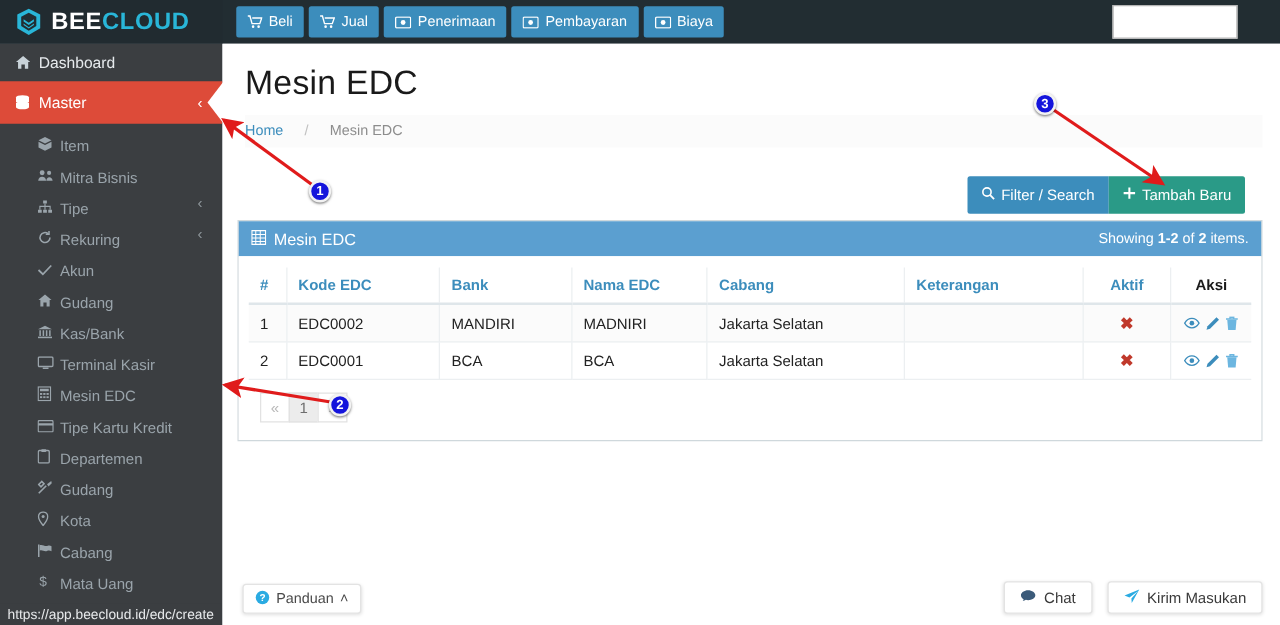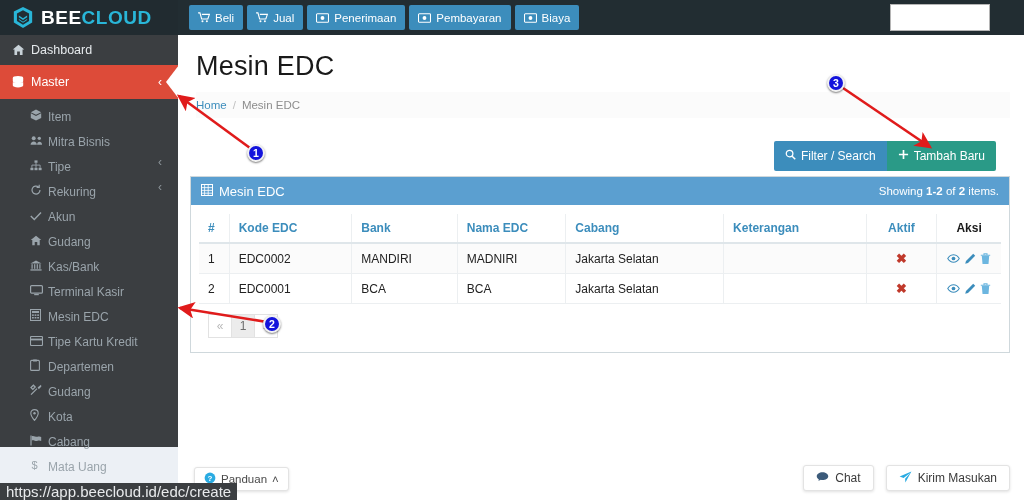--- a/index.html
+++ b/index.html
@@ -36,21 +36,21 @@
     cursor: pointer; white-space: nowrap;
   }
   .nav-btn svg { display: block; }
   .nav-right-box {
     position: absolute; right: 34px; top: 4px;
     width: 100px; height: 27px; background: #ffffff; border: 1px solid #b5b5b5;
   }
 
   
   .sidebar {
-    position: absolute; top: 35px; left: 0; width: 178px; height: 412px;
+    position: absolute; top: 35px; left: 0; width: 178px; height: 465px;
     background: #3b3e41;
   }
   .side-item {
     height: 30px; display: flex; align-items: center;
     color: #b8c7ce; font-size: 12.5px; padding-left: 12px;
     cursor: pointer; position: relative;
   }
   .side-item .ico {
     width: 19px; flex: 0 0 auto; display: inline-flex;
     align-items: center; justify-content: flex-start; color: #b8c7ce;
@@ -73,36 +73,36 @@
   }
   .sub-item {
     height: 25px; display: flex; align-items: flex-end;
     color: #9aa4ab; font-size: 12px; padding-left: 30px;
     cursor: pointer; position: relative;
   }
   .sub-item .ico { width: 18px; flex: 0 0 auto; color: #9aa4ab; }
 
   .statusbar {
     position: absolute; left: 0; bottom: 0; height: 17px;
-    background: #3b3e41; color: #e8eaec; font-size: 15px;
+    background: #3b3e41; color: #e8eaec; font-size: 11px;
     display: flex; align-items: center; padding: 0 6px;
     z-index: 40; white-space: nowrap;
   }
 
   
   .content {
     position: absolute; top: 35px; left: 178px;
     width: 846px; height: 465px; background: #ffffff;
   }
   .page-head { padding: 16px 0 0 18px; }
   .page-title { font-size: 27px; font-weight: normal; color: #1a1a1a; letter-spacing: .2px; }
   .breadcrumb {
     margin-top: 10px; margin-left: 18px; margin-right: 14px;
     height: 26px; display: flex; align-items: center;
-    font-size: 11.5px; color: #8d8d8d; background: #fbfbfb;
+    font-size: 11.5px; color: #8d8d8d; background: #fbfbfb; gap: 11px;
   }
   .breadcrumb a { color: #3c8dbc; text-decoration: none; }
   .breadcrumb .sep { margin: 0 6px; color: #c0c0c0; }
 
   .toolbar {
     position: absolute; right: 28px; top: 106px;
     display: flex; align-items: stretch;
   }
   .btn-filter {
     background: #3c8dbc; color: #fff; border: none; height: 30px;

